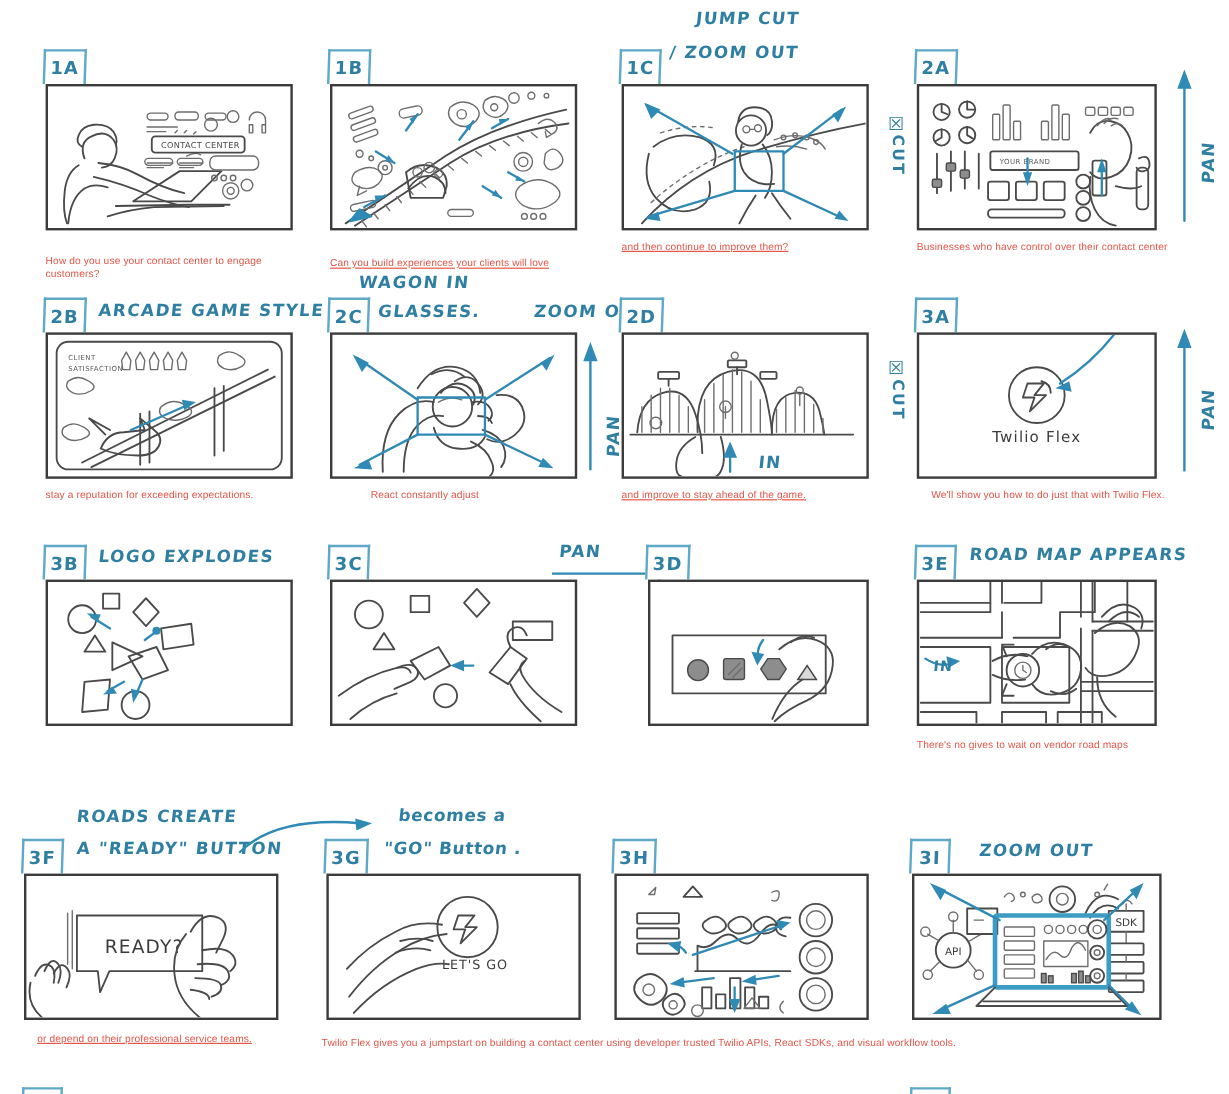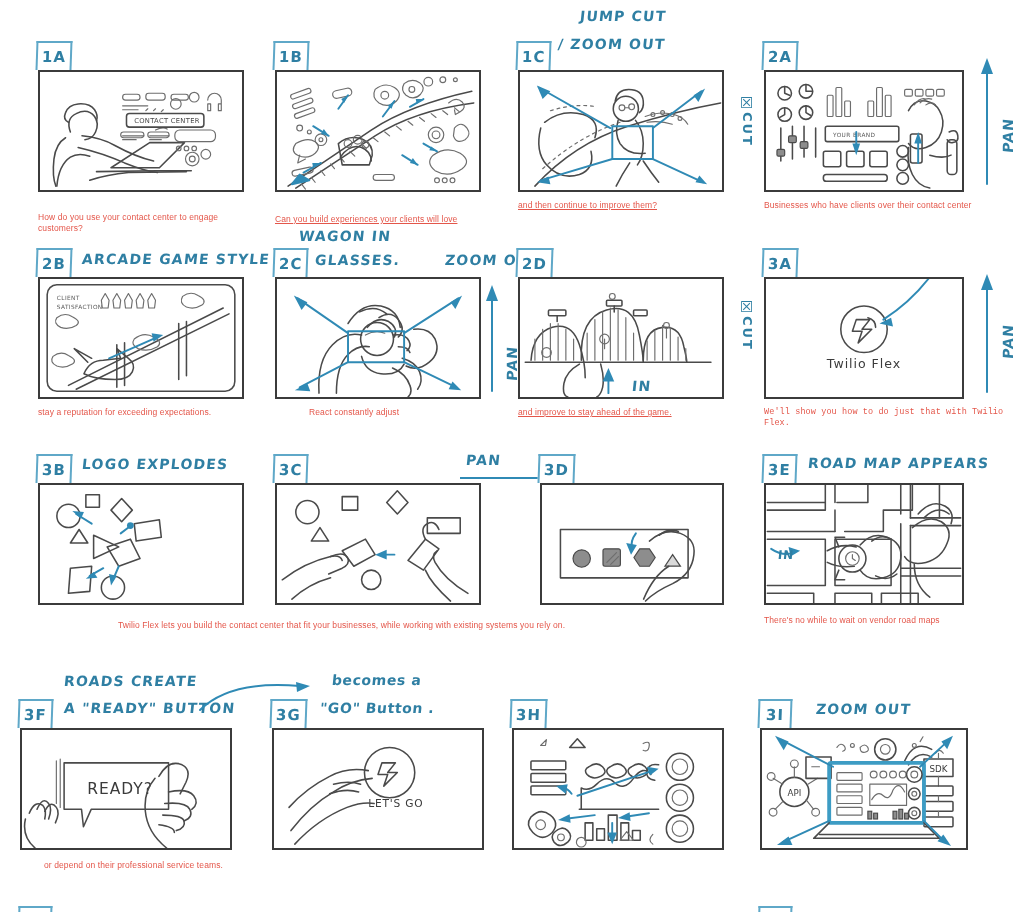--- a/index.html
+++ b/index.html
@@ -287,21 +287,21 @@
         <path class="ink" d="M188 62 q8 -4 9 4 q1 6 -5 7 q-4 1 -6 -3"></path>
         <rect class="ink" x="186" y="70" width="10" height="36" rx="4"></rect>
         <g class="blue">
           <path d="M92 62 v20"></path>
             <polygon class="blue-f" points="92,86 88,74 96,74"></polygon>
           <path d="M156 94 v-26"></path>
             <polygon class="blue-f" points="156,62 152,74 160,74"></polygon>
         </g>
       </svg>
     </div>
-    <div class="caption caption-wide" style="left:0;top:130px;width:240px;">Businesses who have clients over their contact center</div>
+    <div class="caption caption-wide" style="left:0;top:130px;width:240px;">Businesses who have control over their contact center</div>
   </div>
   <div class="note vert" style="left:1000px;top:152px;">PAN</div>
   <svg style="position:absolute;left:978px;top:56px;width:18px;height:130px;">
     <path class="blue" d="M9 128 V12"></path>
       <polygon class="blue-f" points="9,2 3,18 15,18"></polygon>
   </svg>
 
   <div class="panel" style="left:38px;top:277px;width:206px;">
     <div class="badge">2B</div>
     <div class="note" style="left:44px;top:-26px;">ARCADE GAME STYLE</div>
@@ -420,21 +420,21 @@
         <circle class="ink" cx="100" cy="52" r="24"></circle>
         <path class="ink" d="M92 42 l14 0 l-8 10 l10 0 l-14 14 l4 -12 l-10 0 z"></path>
         <path class="ink" d="M104 40 q8 2 8 10"></path>
         <text x="100" y="92" text-anchor="middle" style="font-family:'DejaVu Sans',sans-serif;font-size:13px;fill:#3b3b3b;letter-spacing:1px;">Twilio Flex</text>
         <g class="blue">
           <path d="M168 -2 q-20 26 -48 44"></path>
             <polygon class="blue-f" points="116,46 128,40 130,49"></polygon>
         </g>
       </svg>
     </div>
-    <div class="caption caption-wide" style="left:0;top:130px;width:240px;font-family:Liberation Mono, monospace;">We'll show you how to do just that with Twilio Flex.</div>
+    <div class="caption caption-wide" style="left:12px;top:130px;width:240px;">We'll show you how to do just that with Twilio Flex.</div>
   </div>
   <div class="note vert" style="left:1000px;top:358px;">PAN</div>
   <svg style="position:absolute;left:978px;top:272px;width:18px;height:122px;">
     <path class="blue" d="M9 120 V12"></path>
       <polygon class="blue-f" points="9,2 3,18 15,18"></polygon>
   </svg>
 
   <div class="panel" style="left:38px;top:483px;width:206px;">
     <div class="badge">3B</div>
     <div class="note" style="left:44px;top:-27px;">LOGO EXPLODES</div>
@@ -546,25 +546,24 @@
         <path class="ink" d="M156 30 q14 -16 28 -8 q10 6 6 18"></path>
         <path class="ink" d="M162 34 q14 -14 26 -4"></path>
         <path class="ink" d="M150 44 q16 -14 30 -6 q12 8 6 22 q-6 16 -22 20 q-16 4 -22 -6"></path>
         <path class="ink" d="M152 82 q0 22 16 34"></path>
         <g class="blue">
           <path d="M4 66 q12 8 24 4"></path>
             <polygon class="blue-f" points="34,68 22,64 24,74"></polygon>
         </g>
       </svg>
     </div>
-    <div class="caption" style="left:0;top:132px;width:220px;">There's no while to wait on vendor road maps</div>
+    <div class="caption" style="left:0;top:132px;width:220px;">There's no gives to wait on vendor road maps</div>
   </div>
   <div class="note small" style="left:778px;top:548px;">IN</div>
 
-  <div class="caption wide" style="left:118px;top:620px;">Twilio Flex lets you build the contact center that fit your businesses, while working with existing systems you rely on.</div>
 
   <div class="panel" style="left:20px;top:728px;width:212px;">
     <div class="badge">3F</div>
     <div class="note" style="left:44px;top:-55px;">ROADS CREATE</div>
     <div class="note" style="left:44px;top:-28px;">A "READY" BUTTON</div>
     <div class="frame">
       <svg class="sk" viewBox="0 0 212 122">
         <path class="ink" d="M42 34 H150 V82 H70 L62 100 L60 82 H42 z"></path>
         <path class="ink-l" d="M34 32 v44 M38 30 v50"></path>
         <text x="66" y="66" style="font-family:'DejaVu Sans',sans-serif;font-size:16px;fill:#3b3b3b;letter-spacing:1px;">READY?</text>
@@ -573,21 +572,21 @@
         <path class="ink" d="M146 76 q22 -2 26 6 q4 8 -6 12"></path>
         <path class="ink" d="M144 88 q20 0 22 6 q2 7 -8 10"></path>
         <path class="ink" d="M140 98 q16 2 16 8"></path>
         <path class="ink" d="M136 50 q-12 14 -10 34 q2 22 22 38"></path>
         <path class="ink" d="M6 86 q6 -14 14 -8 q4 4 2 14"></path>
         <path class="ink" d="M14 82 q6 -14 12 -6 q4 5 0 16"></path>
         <path class="ink" d="M22 84 q6 -12 12 -4 q4 5 -1 16"></path>
         <path class="ink" d="M2 92 q-4 18 10 30"></path>
       </svg>
     </div>
-    <div class="caption" style="left:24px;top:132px;width:220px;">or depend on their professional service teams.</div>
+    <div class="caption" style="left:11px;top:132px;width:220px;text-decoration:underline;">or depend on their professional service teams.</div>
   </div>
 
   <div class="panel" style="left:272px;top:728px;width:212px;">
     <div class="badge">3G</div>
     <div class="note lc" style="left:60px;top:-56px;">becomes a</div>
     <div class="note lc" style="left:48px;top:-28px;">"GO" Button .</div>
     <div class="frame">
       <svg class="sk" viewBox="0 0 212 122">
         <circle class="ink" cx="118" cy="44" r="26"></circle>
         <path class="ink" d="M110 34 h14 l-8 10 h10 l-14 14 l4 -12 h-10 z"></path>
@@ -717,20 +716,21 @@
             <polygon class="blue-f" points="196,6 184,12 190,20"></polygon>
           <path d="M68 94 L20 116"></path>
             <polygon class="blue-f" points="14,119 26,110 30,119"></polygon>
           <path d="M166 94 L188 116"></path>
             <polygon class="blue-f" points="194,120 180,115 186,108"></polygon>
         </g>
       </svg>
     </div>
   </div>
 
+  <div class="caption wide" style="left:268px;top:864px;">Twilio Flex gives you a jumpstart on building a contact center using developer trusted Twilio APIs, React SDKs, and visual workflow tools.</div>
 
   <div class="panel" style="left:20px;top:908px;width:212px;">
     <div class="badge" style="top:-2px;"></div>
   </div>
   <div class="panel" style="left:760px;top:908px;width:208px;">
     <div class="badge" style="top:-2px;"></div>
   </div>
 
 </div>
 

